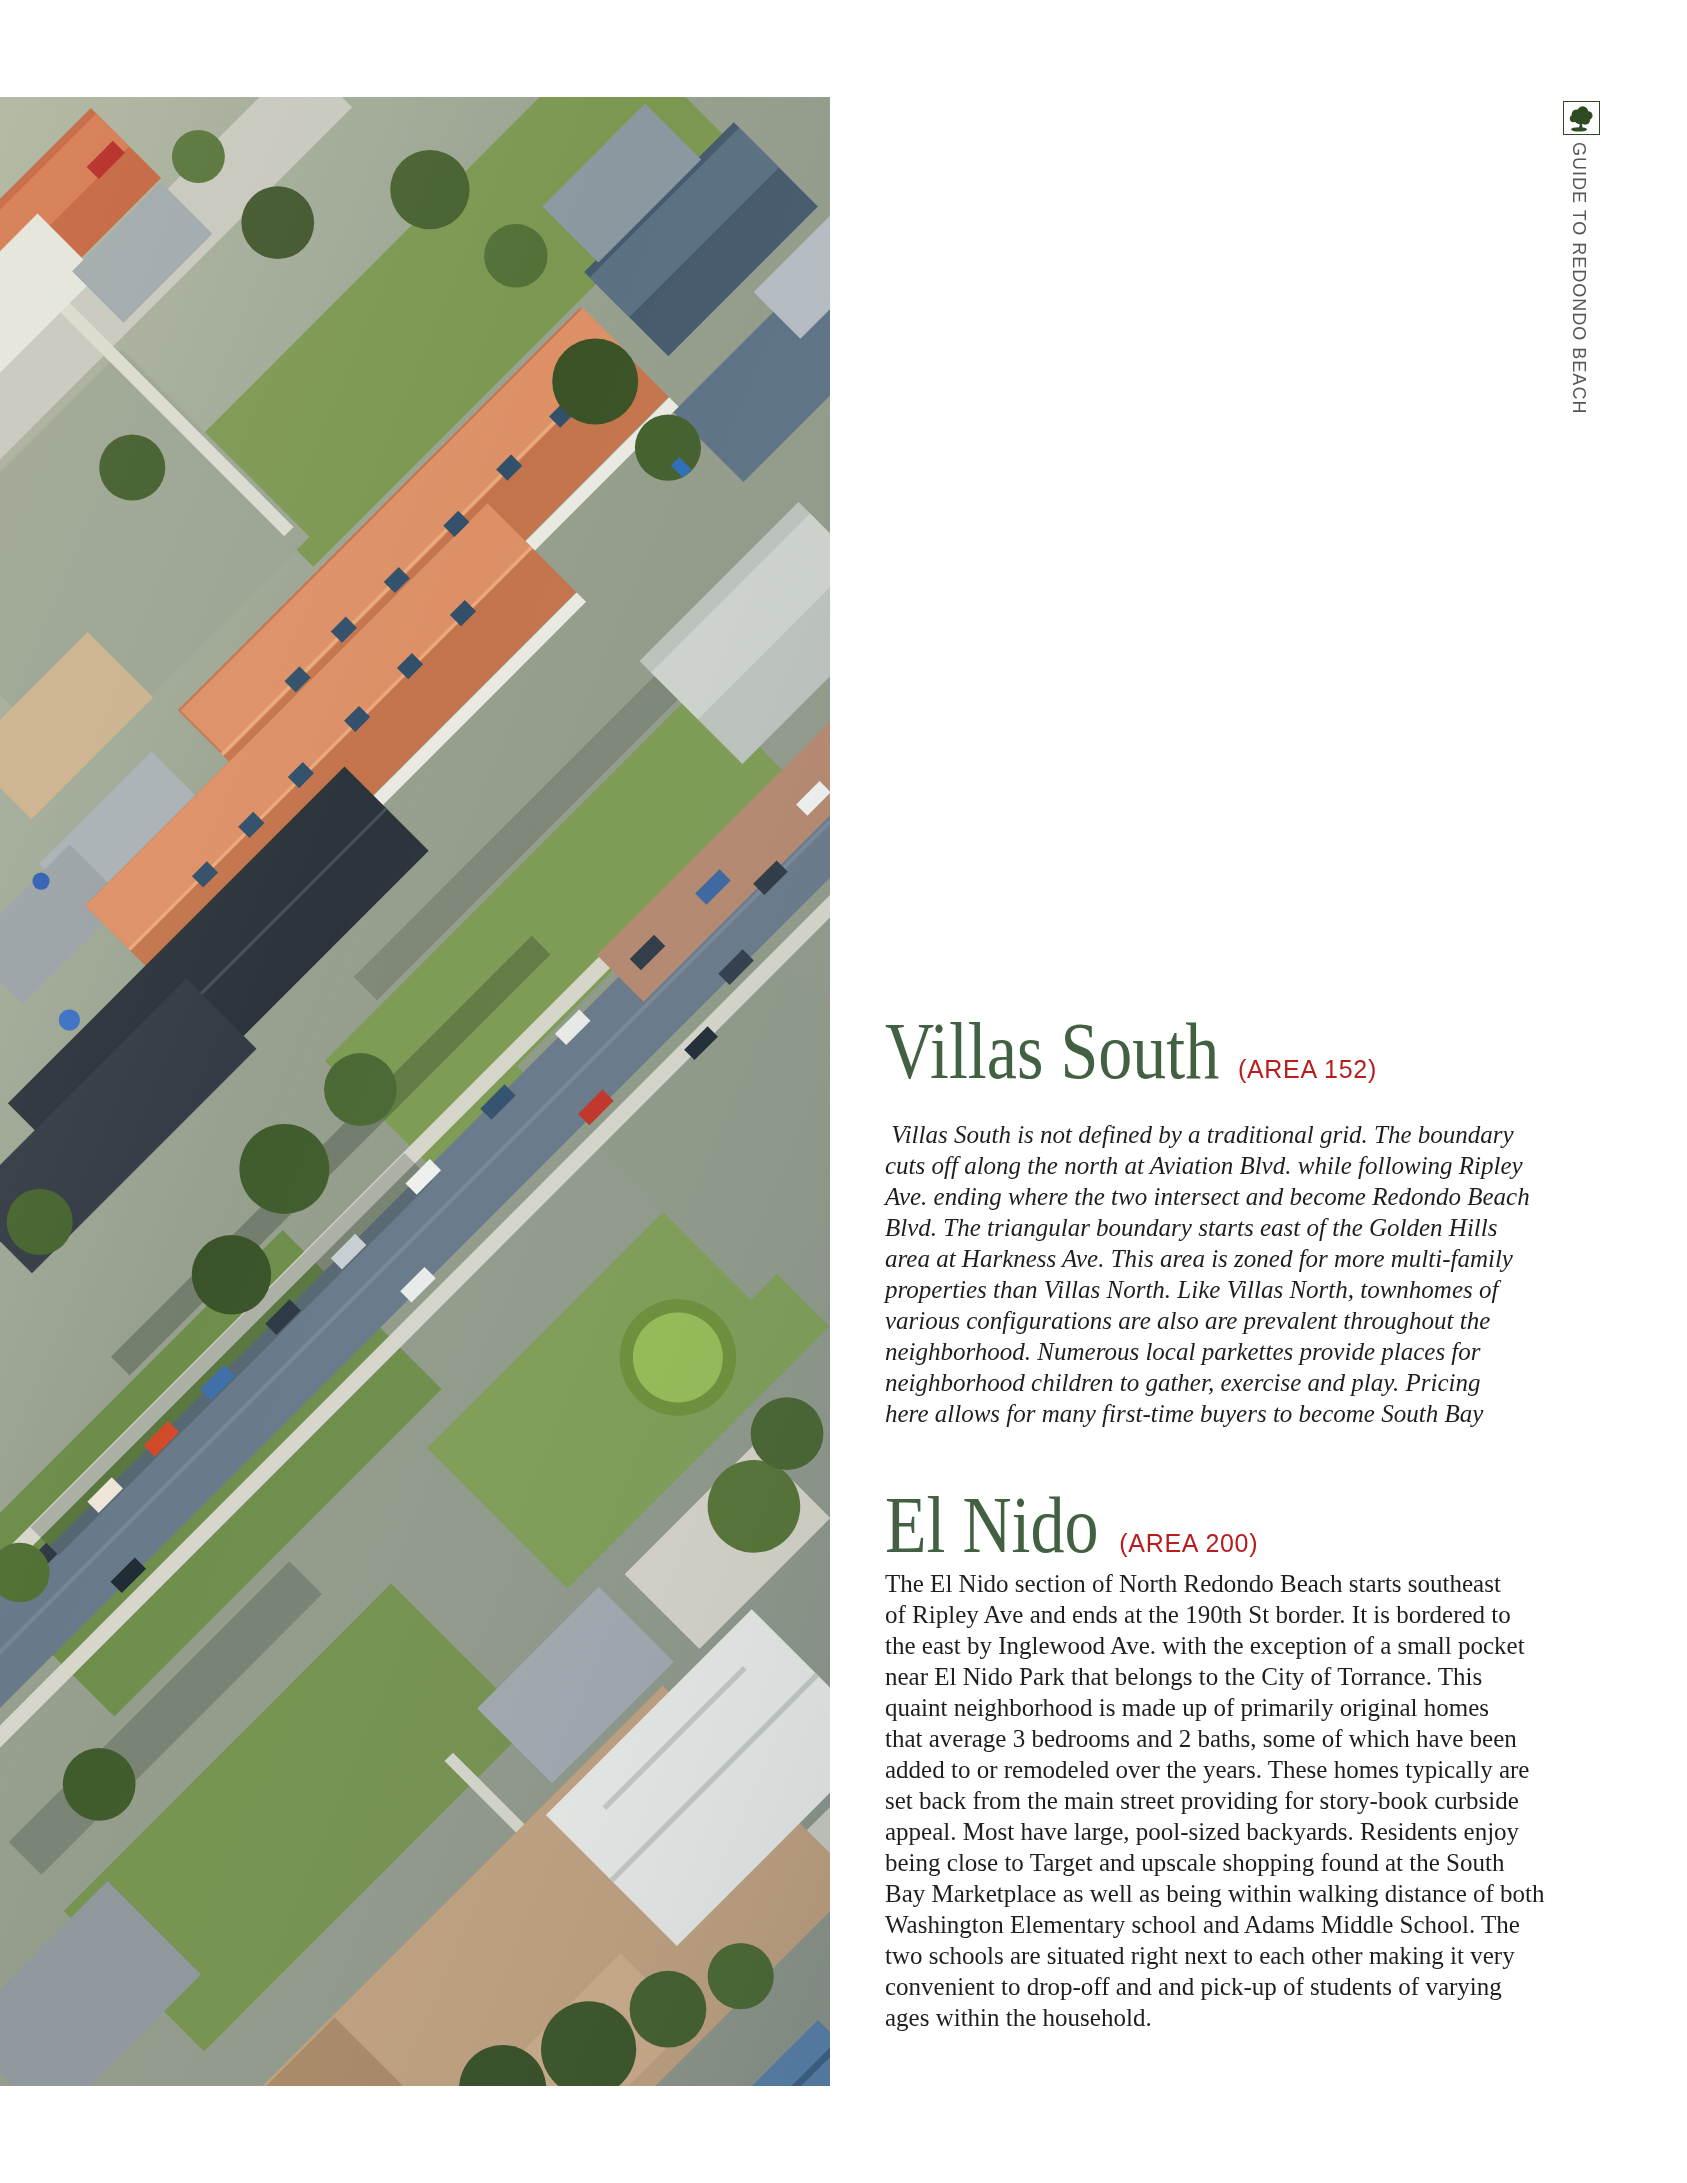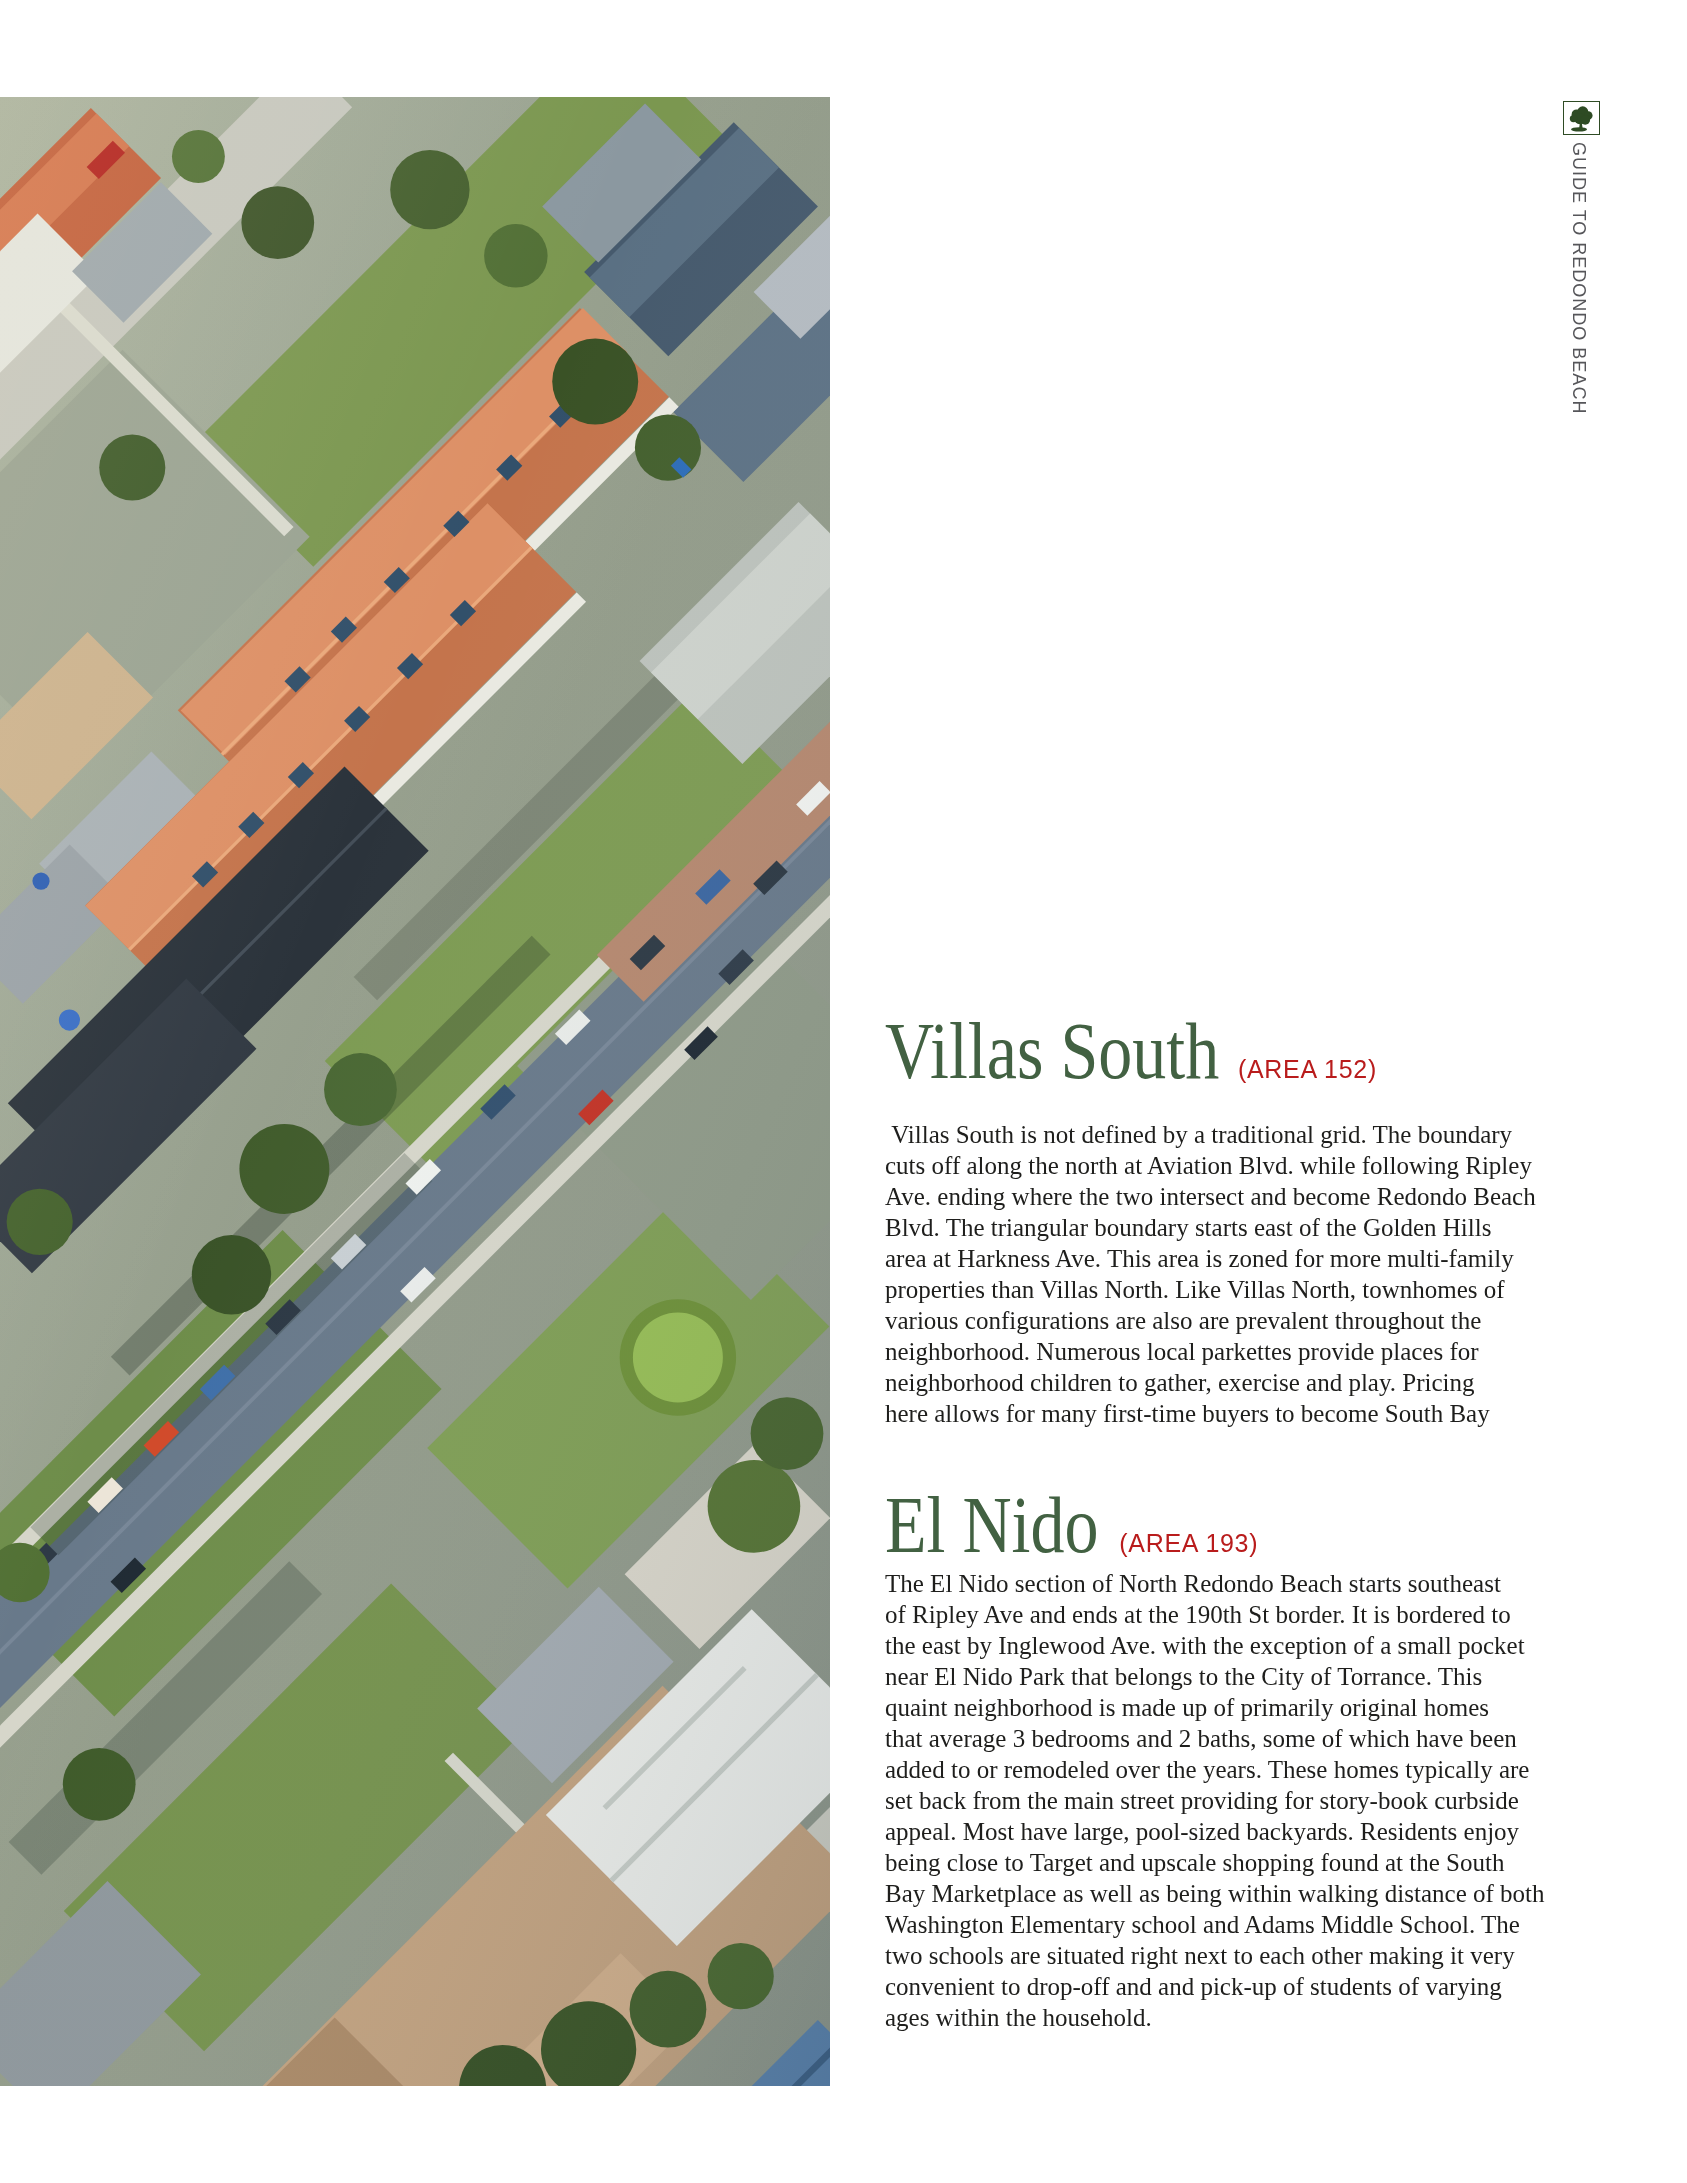--- a/index.html
+++ b/index.html
@@ -16,21 +16,21 @@
   .h{position:absolute;left:885px;line-height:1;font-weight:normal;margin:0;white-space:nowrap;}
   .h1{top:1011px;}
   .h2{top:1485px;}
   .h-title{display:inline-block;font-size:81px;color:#426142;transform:scaleX(0.84);transform-origin:left bottom;}
   .t1{margin-right:-65px;}
   .t2{margin-right:-40px;}
   .h-area{font-family:"Liberation Sans","DejaVu Sans",sans-serif;font-size:25px;color:#b91c1c;
           letter-spacing:0.7px;margin-left:20px;}
   .body{position:absolute;left:885px;width:748px;margin:0;font-size:25px;line-height:31px;
         color:#1e1e1c;white-space:pre;overflow:visible;}
-  .p1{top:1119px;}
+  .p1{top:1119px;font-style:italic;}
   .p2{top:1568px;}
 </style>
 </head>
 <body>
 
 <div class="page">
 
   <div class="photo">
     <svg viewBox="0 0 1255 3006" preserveAspectRatio="none">
       <defs>
@@ -212,21 +212,21 @@
 cuts off along the north at Aviation Blvd. while following Ripley
 Ave. ending where the two intersect and become Redondo Beach
 Blvd. The triangular boundary starts east of the Golden Hills
 area at Harkness Ave. This area is zoned for more multi-family
 properties than Villas North. Like Villas North, townhomes of
 various configurations are also are prevalent throughout the
 neighborhood. Numerous local parkettes provide places for
 neighborhood children to gather, exercise and play. Pricing
 here allows for many first-time buyers to become South Bay</p>
 
-  <h1 class="h h2"><span class="h-title t2">El Nido</span><span class="h-area">(AREA 193)</span></h1>
+  <h1 class="h h2"><span class="h-title t2">El Nido</span><span class="h-area">(AREA 200)</span></h1>
   <p class="body p2">The El Nido section of North Redondo Beach starts southeast
 of Ripley Ave and ends at the 190th St border. It is bordered to
 the east by Inglewood Ave. with the exception of a small pocket
 near El Nido Park that belongs to the City of Torrance. This
 quaint neighborhood is made up of primarily original homes
 that average 3 bedrooms and 2 baths, some of which have been
 added to or remodeled over the years. These homes typically are
 set back from the main street providing for story-book curbside
 appeal. Most have large, pool-sized backyards. Residents enjoy
 being close to Target and upscale shopping found at the South

